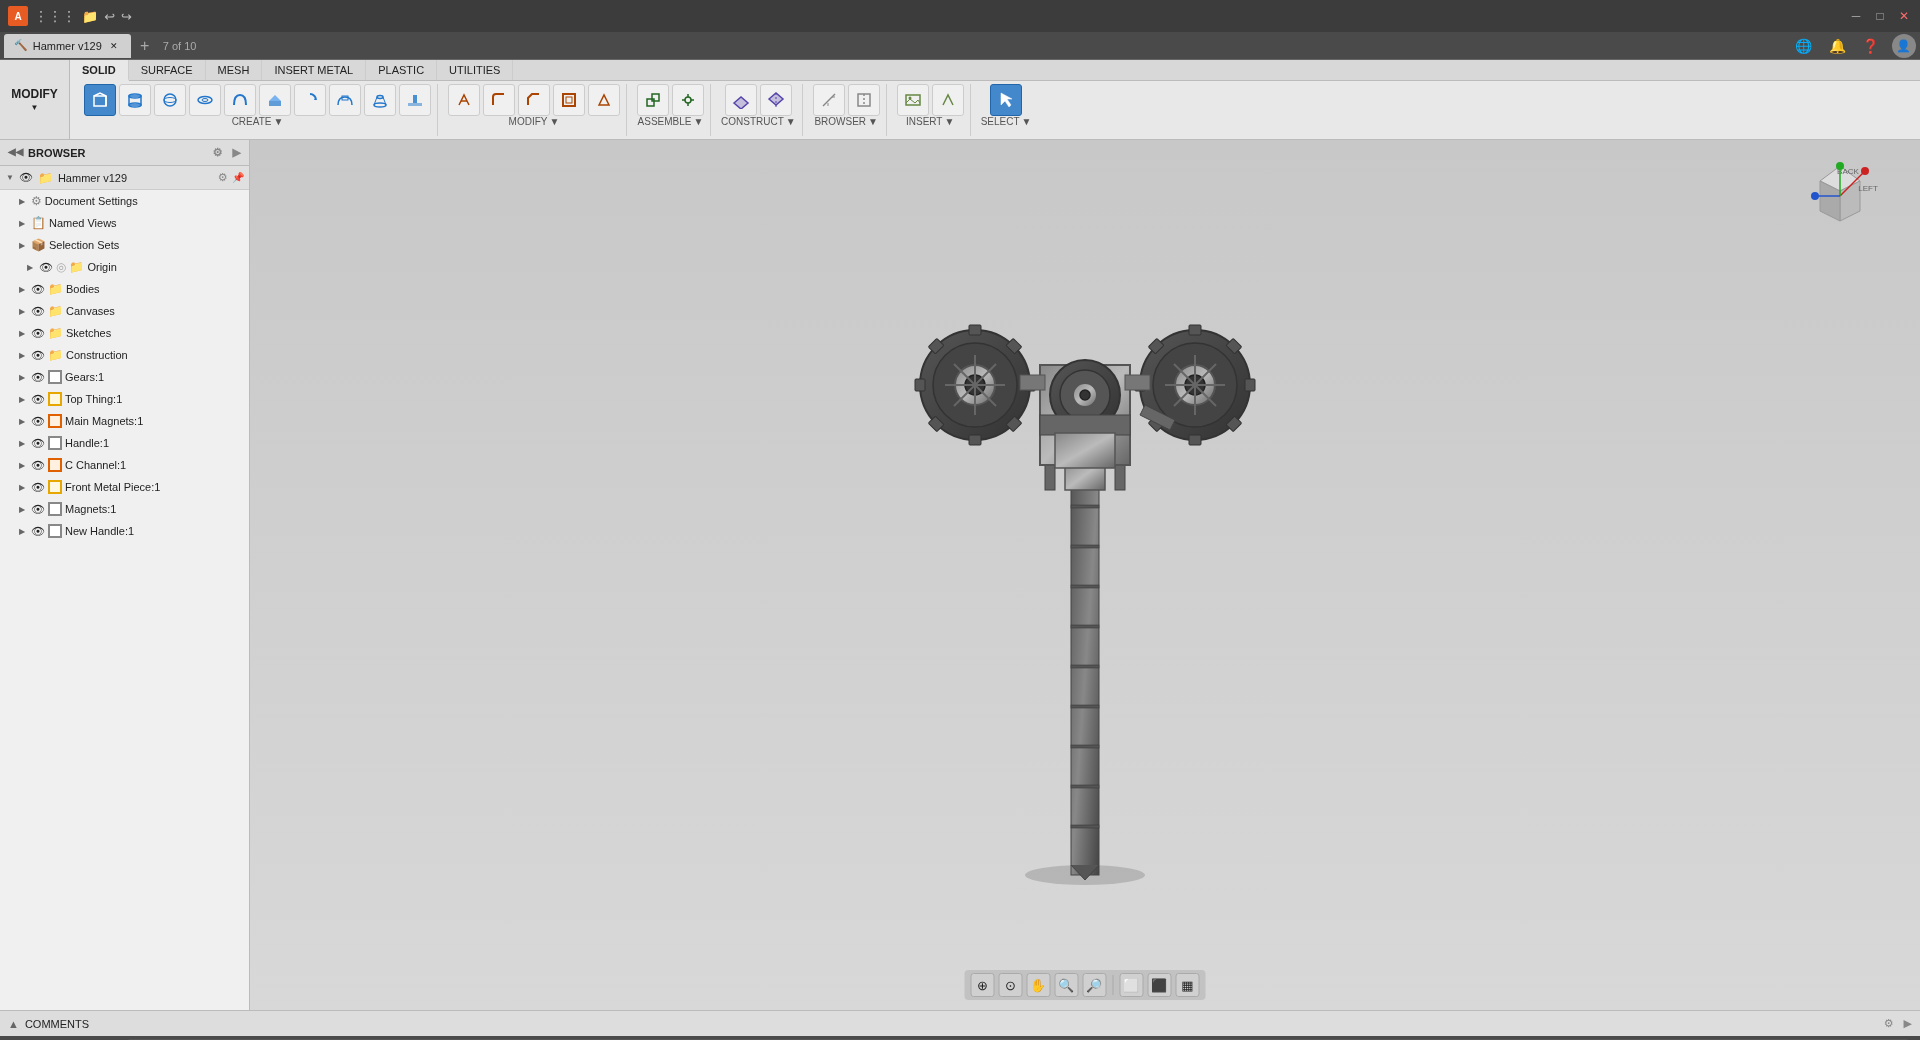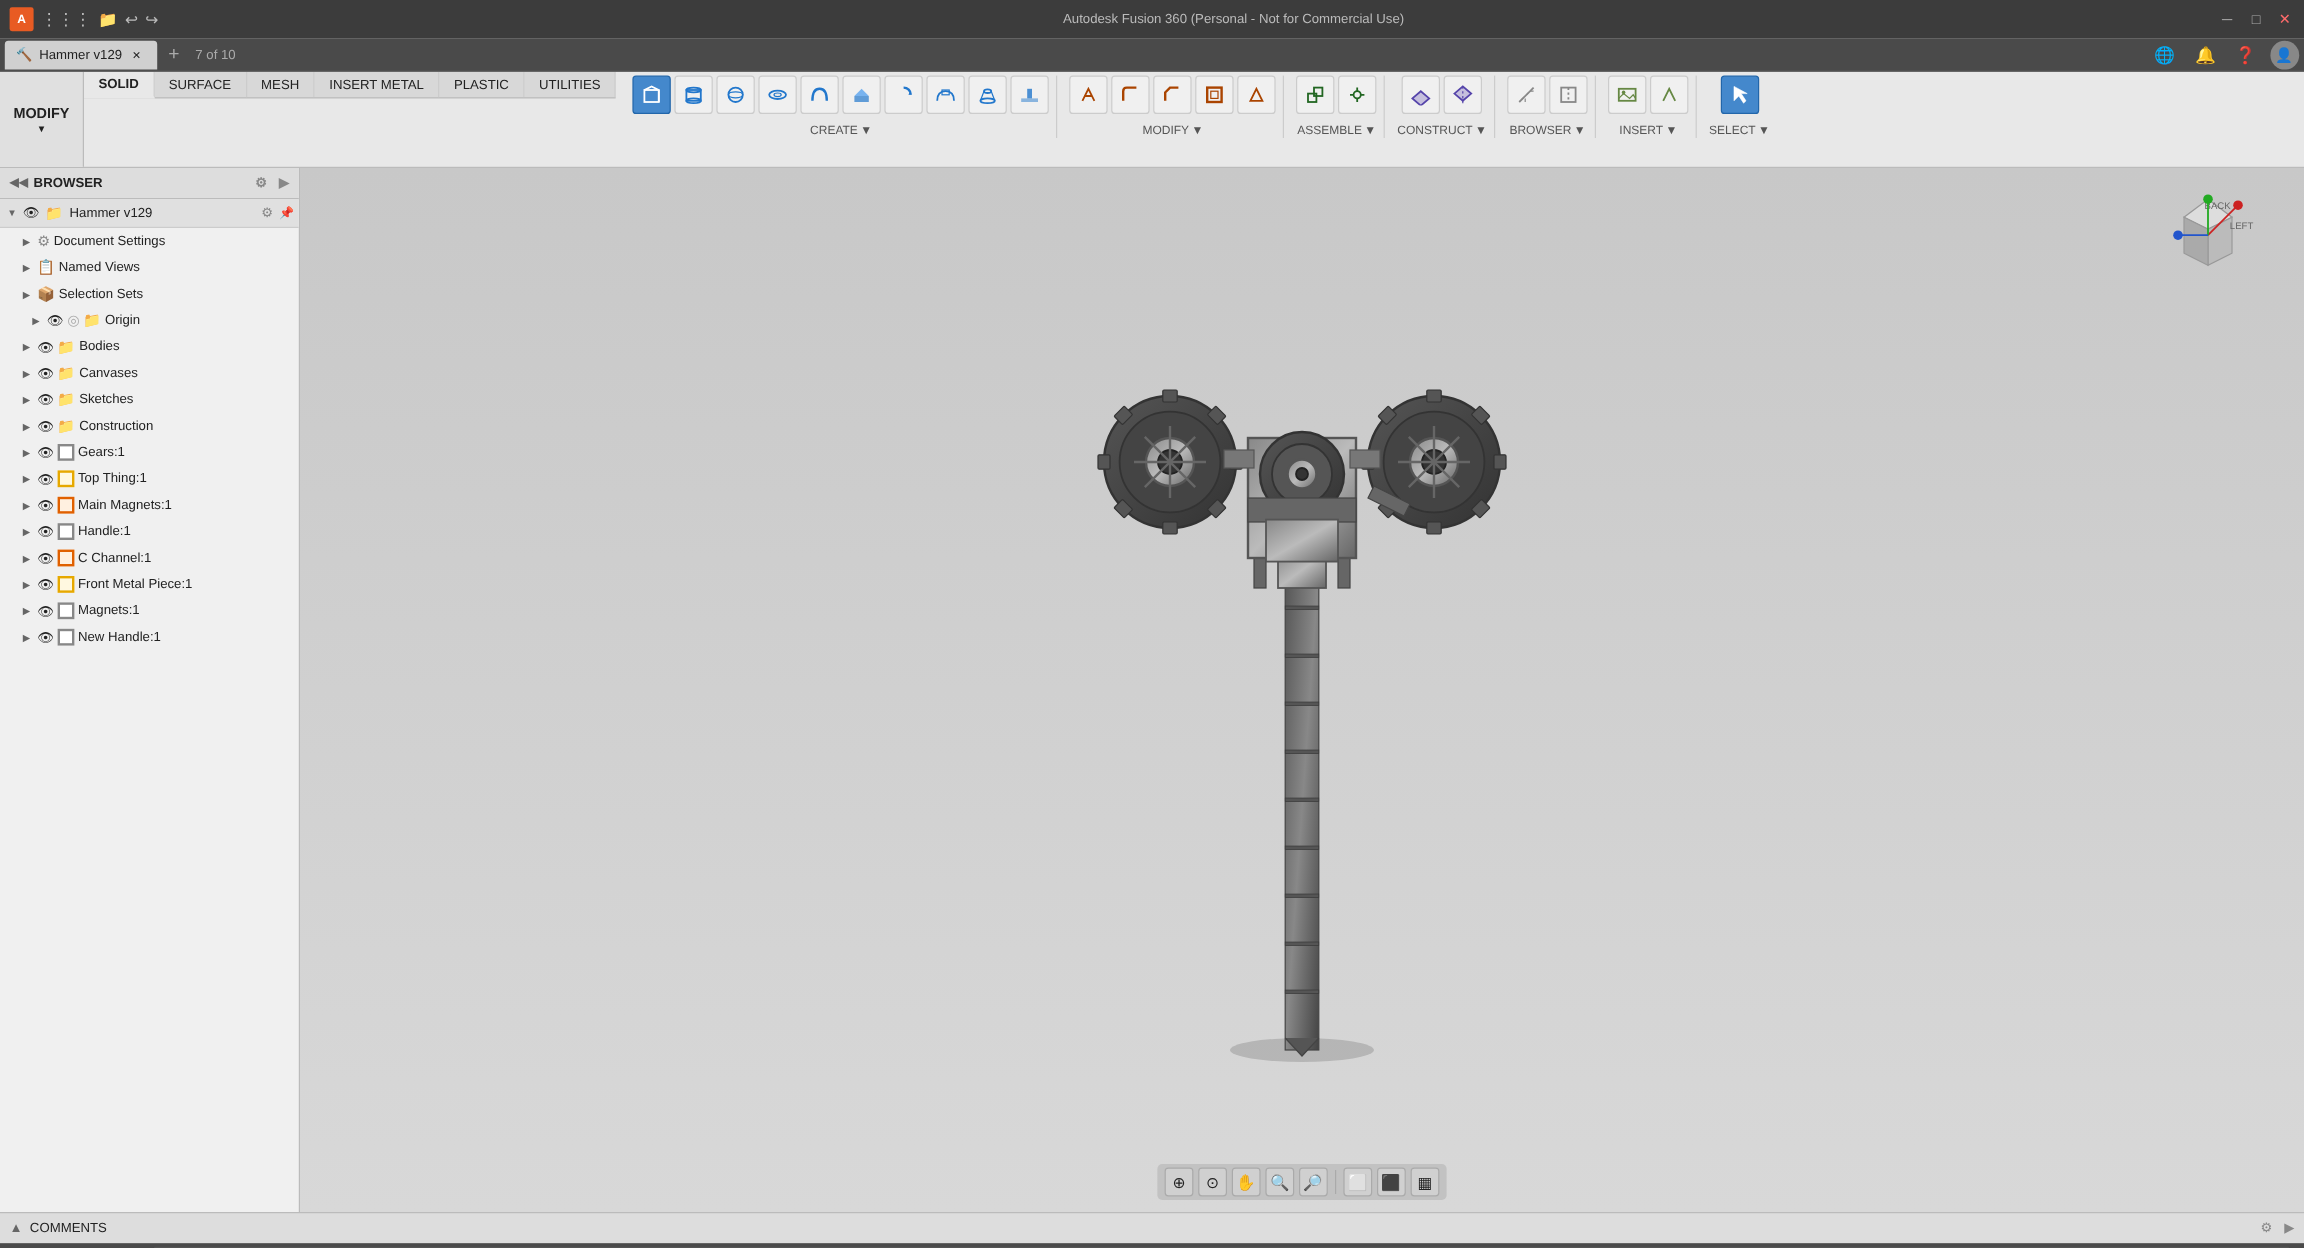--- a/index.html
+++ b/index.html
@@ -145,21 +145,21 @@
       font-size: 12px;
       cursor: pointer;
       padding: 4px;
       gap: 2px;
     }
     .design-menu .dropdown-arrow {
       font-size: 8px;
     }
     .toolbar-tabs {
       display: flex;
-      flex-direction: row;
+      flex-direction: column;
       flex: 1;
     }
     .toolbar-tab-row {
       display: flex;
       height: 22px;
       background: #d8d8d8;
       border-bottom: 1px solid #bbb;
     }
     .toolbar-tab {
       padding: 3px 12px;
@@ -182,21 +182,20 @@
       padding: 4px 8px;
       gap: 4px;
     }
     .toolbar-group {
       display: flex;
       flex-direction: column;
       align-items: center;
       border-right: 1px solid #ccc;
       padding: 0 6px;
       height: 52px;
-      justify-content: space-between;
     }
     .toolbar-group-icons {
       display: flex;
       gap: 3px;
       align-items: center;
     }
     .tool-btn {
       width: 32px;
       height: 32px;
       background: #f0f0f0;
@@ -404,21 +403,20 @@
 <body>
 
 <div id="title-bar">
   <div class="autodesk-logo">A</div>
   <div style="display:flex;gap:6px;align-items:center;margin-right:12px">
     <span style="cursor:pointer;color:#bbb;font-size:14px">⋮⋮⋮</span>
     <span style="cursor:pointer;color:#bbb;font-size:13px">📁</span>
     <span style="cursor:pointer;color:#bbb;font-size:13px">↩</span>
     <span style="cursor:pointer;color:#bbb;font-size:13px">↪</span>
   </div>
-  <div class="app-title">Autodesk Fusion 360 (Personal - Not for Commercial Use)</div>
   <div class="window-controls">
     <span class="win-btn">─</span>
     <span class="win-btn">□</span>
     <span class="win-btn" style="color:#ff6b6b">✕</span>
   </div>
 </div>
 
 <div id="tab-bar">
   <div class="tab-item active">
     <span>🔨</span>

